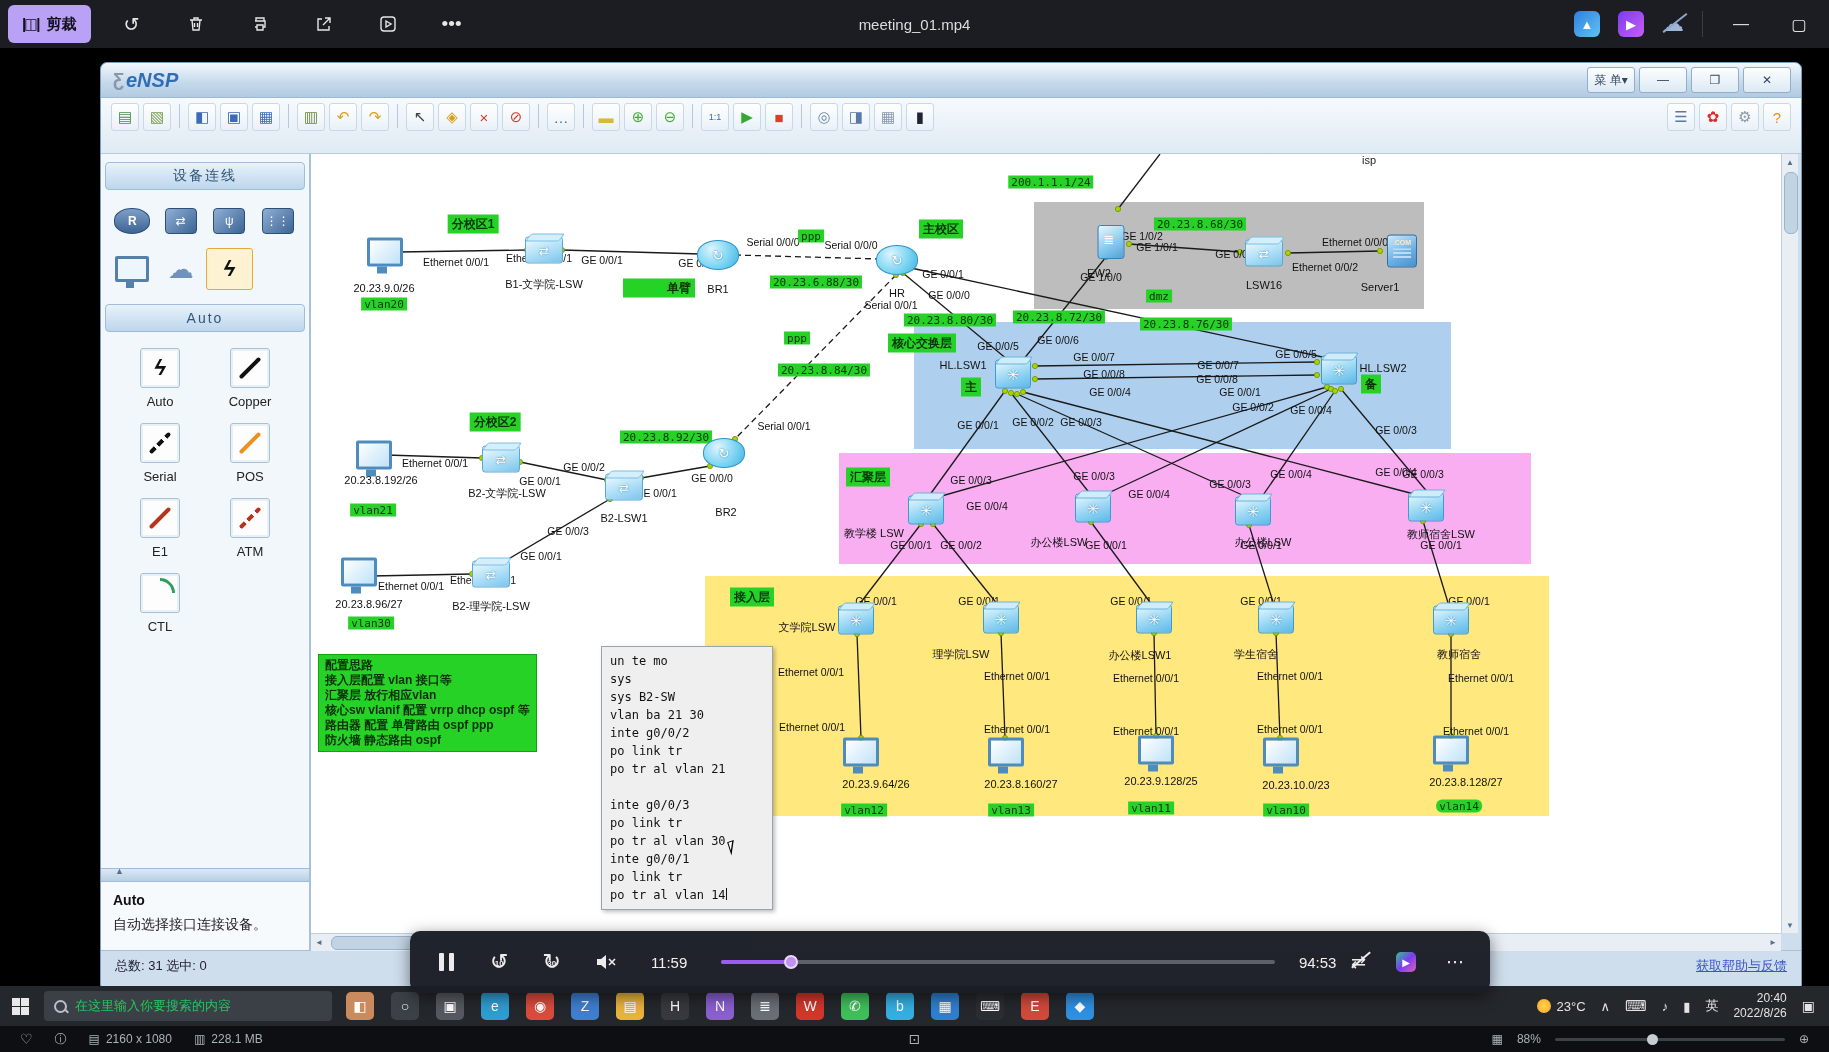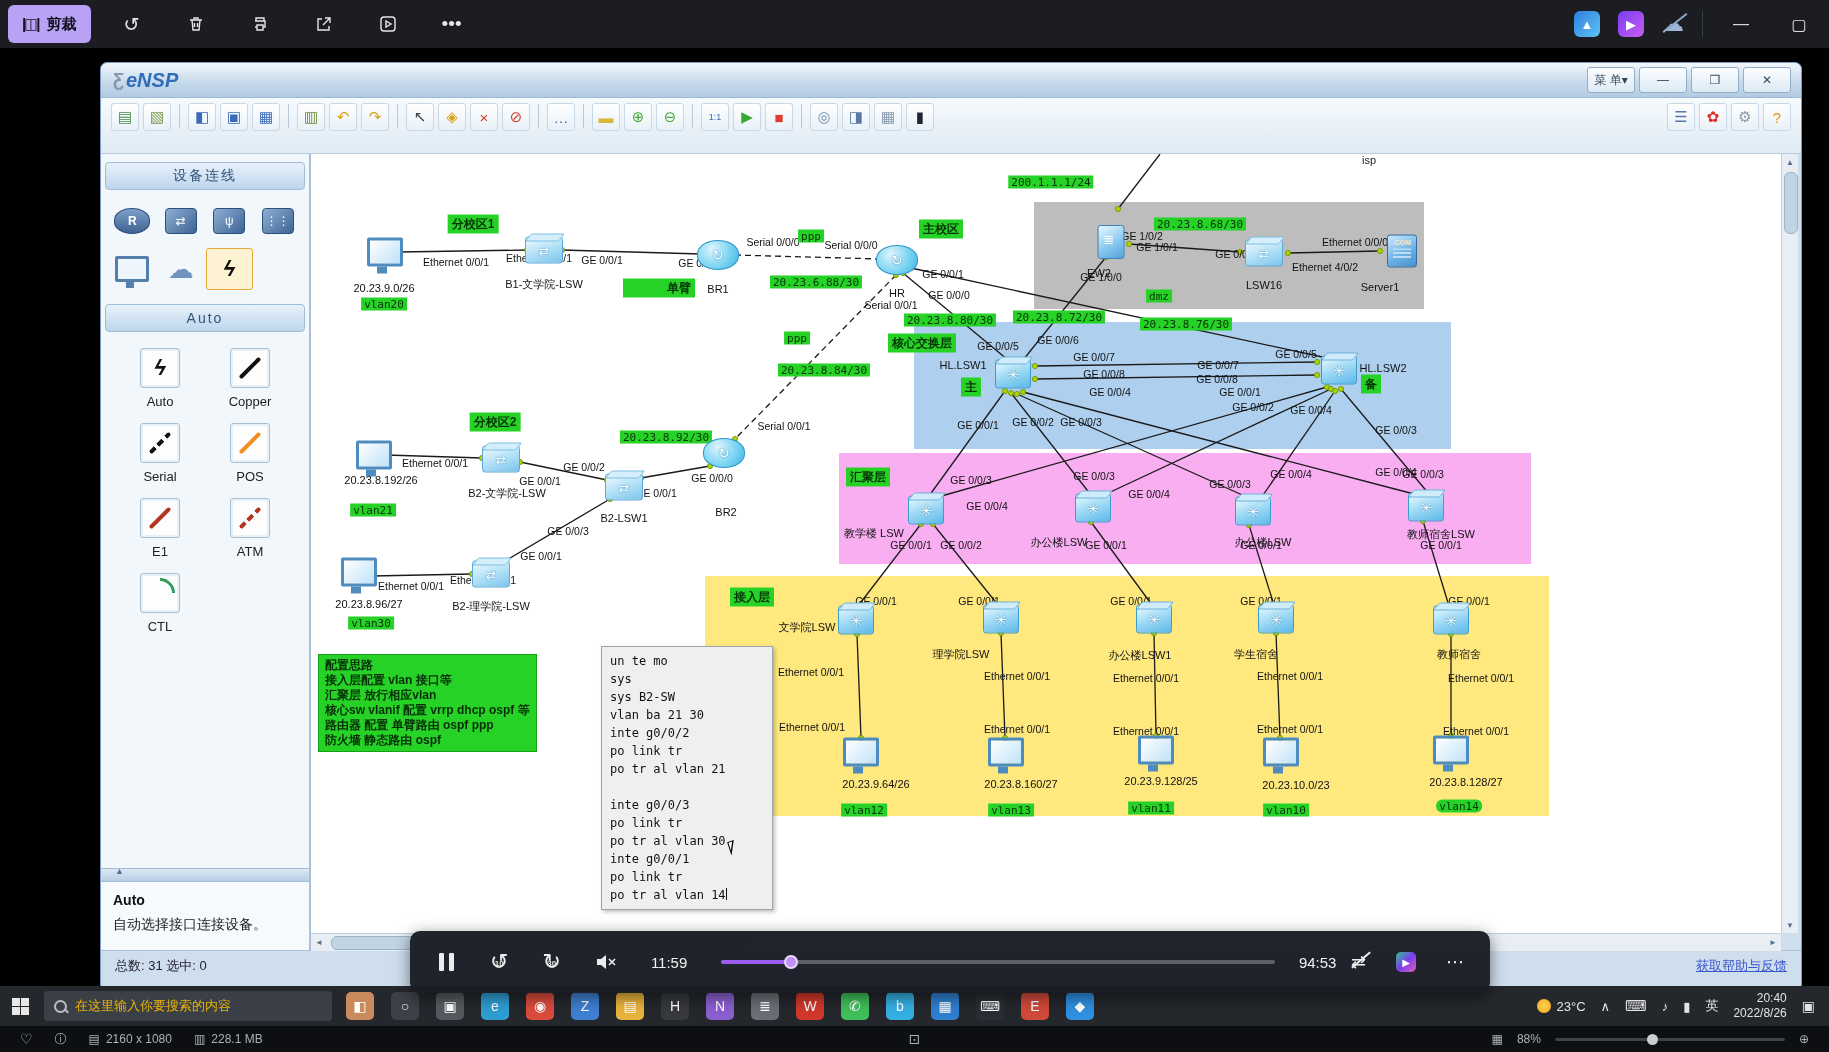--- a/index.html
+++ b/index.html
@@ -104,21 +104,21 @@
   .pknob{position:absolute;top:-5px;width:14px;height:14px;border-radius:50%;background:#c created;background:#c090f2;border:2px solid #e8d8fc;box-sizing:border-box;transform:translateX(-50%);}
   .pright{display:flex;align-items:center;gap:30px;margin-left:6px;}
   .repeat-x{position:relative;font-size:18px;color:#ececec;}
   .repeat-x::after{content:"";position:absolute;left:-2px;top:8px;width:24px;height:2px;background:#ececec;transform:rotate(-40deg);}
   .clip-mini{width:20px;height:20px;border-radius:5px;background:linear-gradient(135deg,#31c48d,#7a3df0,#e05fba);display:flex;align-items:center;justify-content:center;color:#fff;font-size:10px;}
   
   .taskbar{position:absolute;left:0;top:986px;width:1829px;height:40px;background:#24272c;display:flex;align-items:center;z-index:40;}
   .startbtn{width:40px;height:40px;display:flex;align-items:center;justify-content:center;}
   .wingrid{display:grid;grid-template-columns:8px 8px;grid-template-rows:8px 8px;gap:1px;}
   .wingrid span{background:#e8e8e8;}
-  .searchbox{width:268px;height:30px;background:#3b4046;border-radius:4px;margin-left:4px;display:flex;align-items:center;padding:0 10px;gap:8px;color:#eab308;font-size:13px;}
+  .searchbox{width:268px;height:30px;background:#3b4046;border-radius:4px;margin-left:4px;display:flex;align-items:center;padding:0 10px;gap:8px;color:#22c55e;font-size:13px;}
   .sglass{width:9px;height:9px;border:2px solid #b9bfc6;border-radius:50%;position:relative;}
   .sglass::after{content:"";position:absolute;left:8px;top:8px;width:5px;height:2px;background:#b9bfc6;transform:rotate(45deg);}
   .tb-apps{display:flex;align-items:center;gap:17px;margin-left:14px;}
   .tb-app{width:28px;height:28px;border-radius:5px;display:flex;align-items:center;justify-content:center;font-size:14px;color:#fff;}
   .tb-right{margin-left:auto;display:flex;align-items:center;gap:15px;padding-right:14px;color:#e4e4e4;font-size:13px;}
   .sun{display:inline-block;width:14px;height:14px;border-radius:50%;background:radial-gradient(#ffd34d,#f5a623);margin-right:6px;vertical-align:-2px;}
   .tclock{text-align:right;font-size:12px;line-height:15px;}
   
   .bstrip{position:absolute;left:0;top:1026px;width:1829px;height:26px;background:#0d0f13;display:flex;align-items:center;color:#aab2ba;font-size:12px;gap:22px;padding:0 20px;box-sizing:border-box;z-index:30;}
   .bs-center{position:absolute;left:50%;transform:translateX(-50%);}
@@ -152,20 +152,21 @@
           <path d="M7 4h-4v11h11v-4M10 3h5v5M15 3l-7 7"></path>
         </svg>
     </div>
     <div class="vtop-ic">
       <svg width="18" height="18" viewBox="0 0 18 18">
           <rect x="2" y="2" width="14" height="14" rx="3"></rect>
           <path d="M7 6l5 3-5 3z"></path>
         </svg>
     </div>
     <div class="vtop-ic">•••</div>
+    <div class="vtitle">meeting_01.mp4</div>
     <div class="vtop-right">
       <div class="app-tile tile-photos">▲</div>
       <div class="app-tile tile-clip">▶</div>
       <div class="cloud-off">☁</div>
       <div class="vdivider"></div>
       <div class="win-btn">—</div>
       <div class="win-btn">▢</div>
     </div>
   </div>
 
@@ -430,21 +431,21 @@
             <span class="plabel" style="left: 462px; top: 88px;">Serial 0/0/0</span>
             <span class="plabel" style="left: 540px; top: 91px;">Serial 0/0/0</span>
             <span class="plabel" style="left: 632px; top: 120px;">GE 0/0/1</span>
             <span class="plabel" style="left: 638px; top: 141px;">GE 0/0/0</span>
             <span class="plabel" style="left: 580px; top: 151px;">Serial 0/0/1</span>
             <span class="plabel" style="left: 831px; top: 58px; margin-top: 24px;">GE 1/0/2</span>
             <span class="plabel" style="left: 846px; top: 93px;">GE 1/0/1</span>
             <span class="plabel" style="left: 790px; top: 123px;">GE 1/0/0</span>
             <span class="plabel" style="left: 925px; top: 100px;">GE 0/0/1</span>
             <span class="plabel" style="left: 1044px; top: 88px;">Ethernet 0/0/0</span>
-            <span class="plabel" style="left: 1014px; top: 113px;">Ethernet 4/0/2</span>
+            <span class="plabel" style="left: 1014px; top: 113px;">Ethernet 0/0/2</span>
             <span class="plabel" style="left: 687px; top: 192px;">GE 0/0/5</span>
             <span class="plabel" style="left: 747px; top: 186px;">GE 0/0/6</span>
             <span class="plabel" style="left: 783px; top: 203px;">GE 0/0/7</span>
             <span class="plabel" style="left: 793px; top: 220px;">GE 0/0/8</span>
             <span class="plabel" style="left: 799px; top: 238px;">GE 0/0/4</span>
             <span class="plabel" style="left: 667px; top: 271px;">GE 0/0/1</span>
             <span class="plabel" style="left: 722px; top: 268px;">GE 0/0/2</span>
             <span class="plabel" style="left: 770px; top: 268px;">GE 0/0/3</span>
             <span class="plabel" style="left: 985px; top: 200px;">GE 0/0/5</span>
             <span class="plabel" style="left: 907px; top: 211px;">GE 0/0/7</span>

